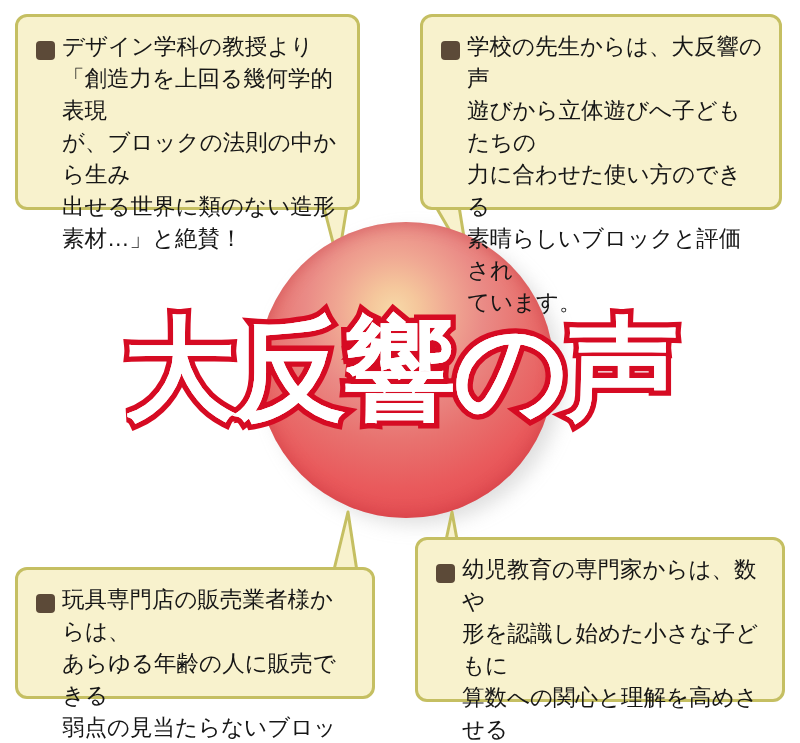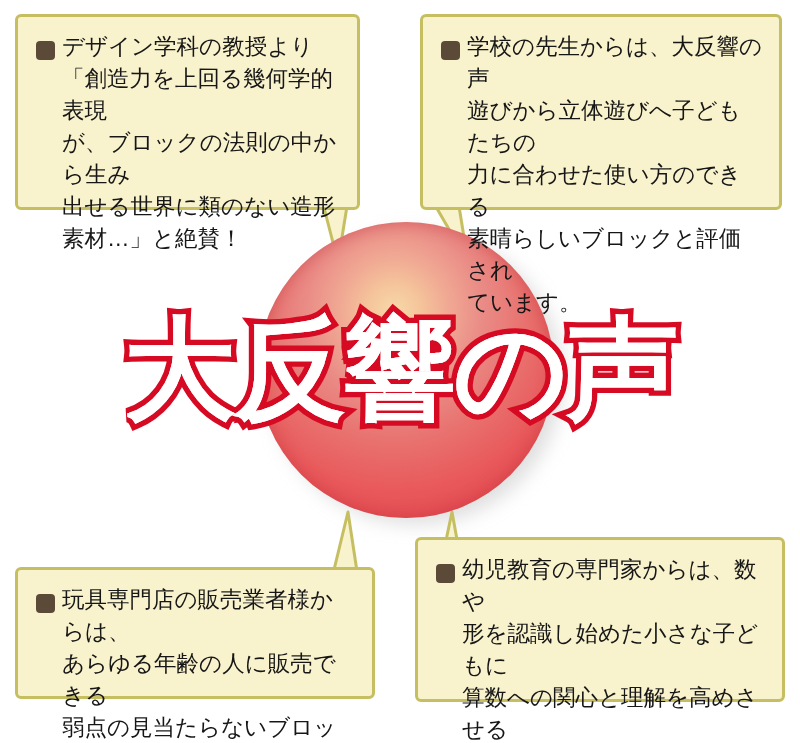--- a/index.html
+++ b/index.html
@@ -19,21 +19,21 @@
     height: 743px;
     background: #ffffff;
   }
 
   
   .bubble {
     position: absolute;
     box-sizing: border-box;
     background: #f8f2cd;
     border: 3px solid #c5bf62;
-    border-radius: 6px;
+    border-radius: 12px;
     padding: 14px 16px 12px 16px;
   }
   .bubble-body {
     display: block;
     font-size: 22.5px;
     line-height: 32px;
     color: #161616;
     letter-spacing: 0px;
     white-space: pre-line;
     text-indent: 0;

